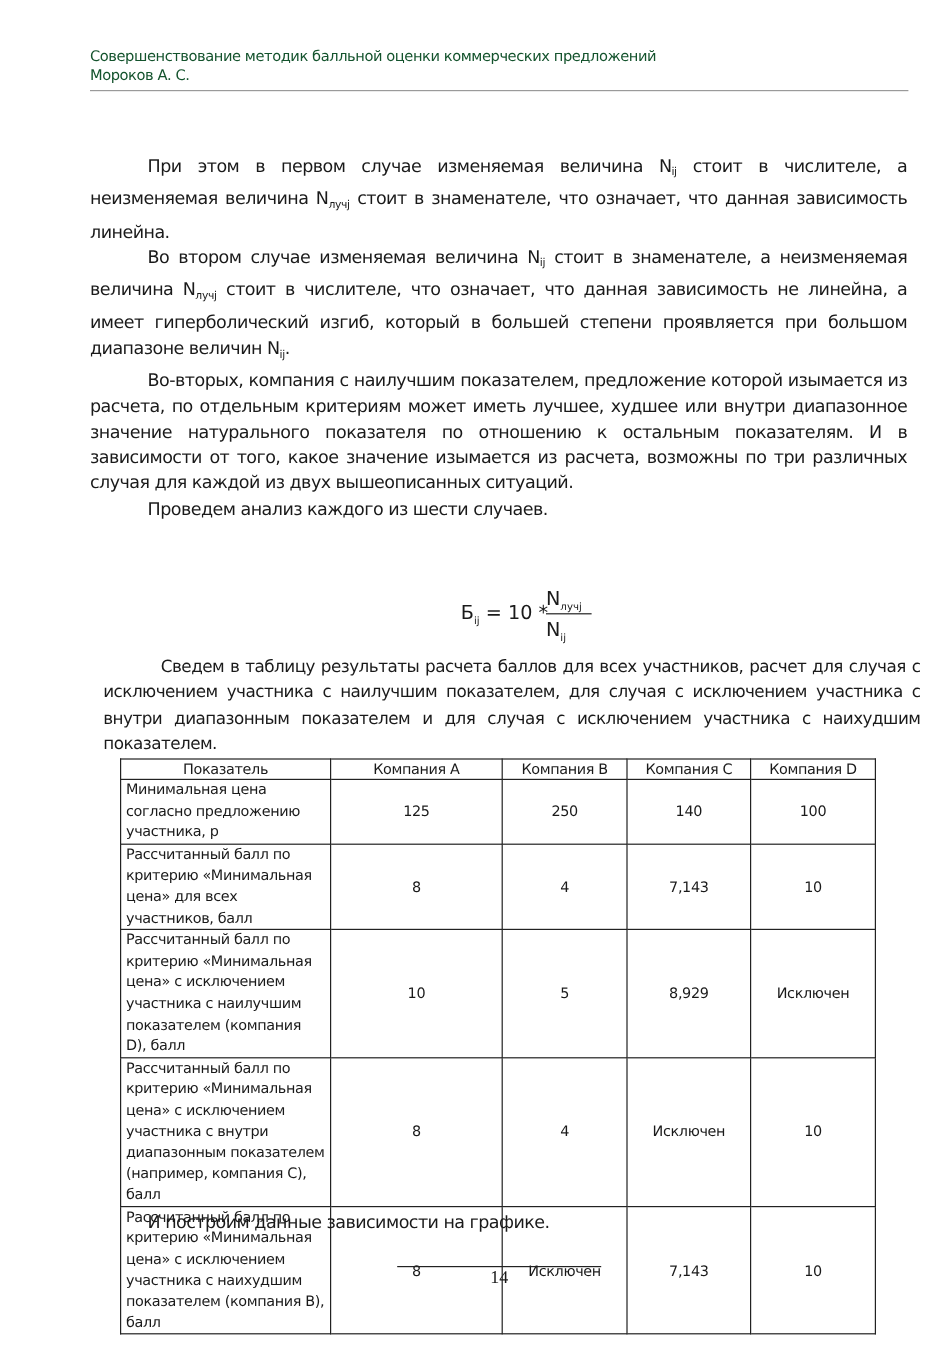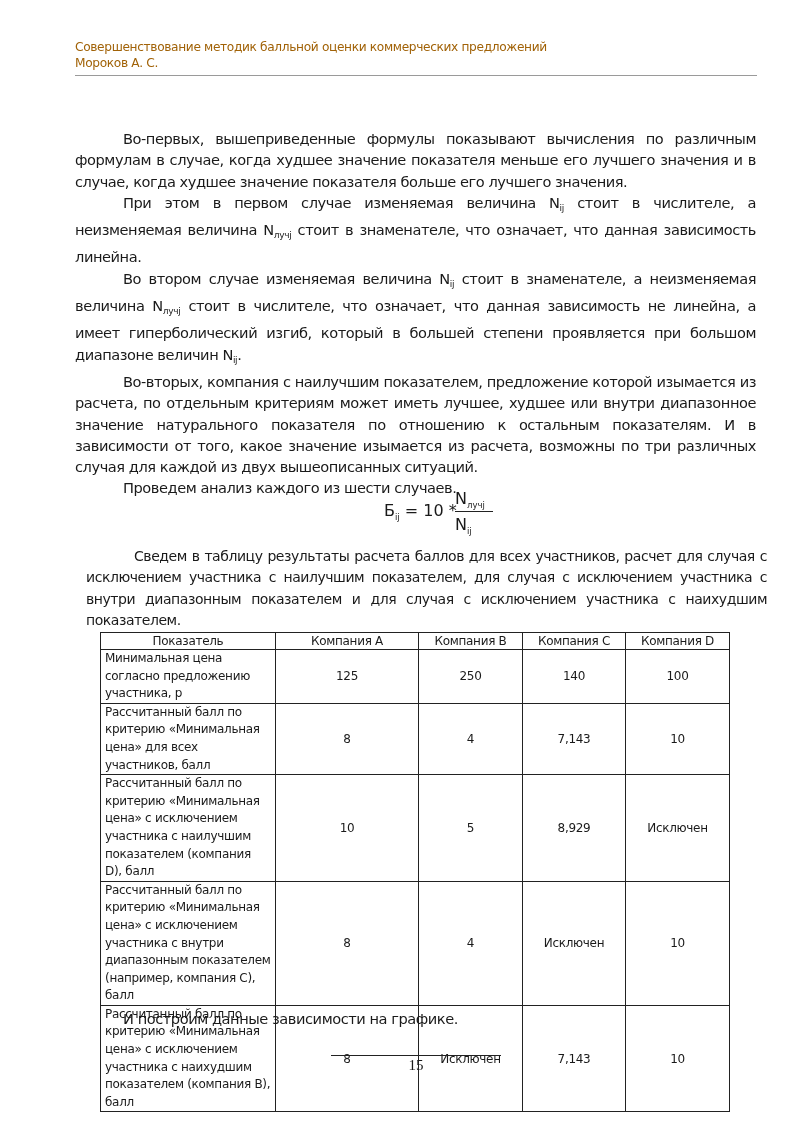--- a/index.html
+++ b/index.html
@@ -1,19 +1,19 @@
 <!DOCTYPE html>
 <html><head>
 <meta charset="utf-8">
 <style>
   html, body { margin: 0; padding: 0; background: #ffffff; }
   body { width: 793px; height: 1122px; position: relative; overflow: hidden;
          font-family: "DejaVu Sans", sans-serif; color: #1a1a1a; }
   .header { position: absolute; left: 75px; top: 39px; width: 682px; font-size: 12.2px; line-height: 16px;
-            letter-spacing: -0.35px; color: #a16207; }
+            letter-spacing: -0.35px; color: #14532d; }
   .header-rule { position: absolute; left: 75px; top: 75px; width: 682px; height: 1px; background: #9a9a9a; }
   .body-text { position: absolute; left: 75px; top: 128px; width: 681px; font-size: 14.6px; line-height: 21.3px;
                letter-spacing: -0.45px; text-align: justify; }
   .p { margin: 0; text-indent: 48px; }
   .sub { font-size: 9px; vertical-align: -3px; letter-spacing: -0.3px; }
   .formula { position: absolute; left: 384px; top: 487px; height: 56px; font-size: 16px; }
   .formula .lhs { position: absolute; left: 0; top: 14px; white-space: nowrap; }
   .formula .frac { position: absolute; left: 71px; top: 0; text-align: left; width: 38px; }
   .formula .num { display: block; height: 22px; line-height: 24px; }
   .formula .bar { display: block; height: 1px; background: #222; margin: 2px 0; }
@@ -36,21 +36,20 @@
 </head>
 <body>
 
 <div class="header">
   <div>Совершенствование методик балльной оценки коммерческих предложений</div>
   <div>Мороков А. С.</div>
 </div>
 <div class="header-rule"></div>
 
 <div class="body-text">
-  <p class="p">Во-первых, вышеприведенные формулы показывают вычисления по различным формулам в случае, когда худшее значение показателя меньше его лучшего значения и в случае, когда худшее значение показателя больше его лучшего значения.</p>
   <p class="p"><span>При этом в первом случае изменяемая величина N</span><span class="sub">ij</span><span> стоит в числителе, а неизменяемая величина N</span><span class="sub">лучj</span><span> стоит в знаменателе, что означает, что данная зависимость линейна.</span></p>
   <p class="p"><span>Во втором случае изменяемая величина N</span><span class="sub">ij</span><span> стоит в знаменателе, а неизменяемая величина N</span><span class="sub">лучj</span><span> стоит в числителе, что означает, что данная зависимость не линейна, а имеет гиперболический изгиб, который в большей степени проявляется при большом диапазоне величин N</span><span class="sub">ij</span><span>.</span></p>
   <p class="p">Во-вторых, компания с наилучшим показателем, предложение которой изымается из расчета, по отдельным критериям может иметь лучшее, худшее или внутри диапазонное значение натурального показателя по отношению к остальным показателям. И в зависимости от того, какое значение изымается из расчета, возможны по три различных случая для каждой из двух вышеописанных ситуаций.</p>
   <p class="p">Проведем анализ каждого из шести случаев.</p>
 </div>
 
 <div class="formula">
   <span class="lhs"><span>Б</span><span class="fsub">ij</span><span style="white-space:pre"> = 10 * </span></span>
   <span class="frac">
     <span class="num"><span>N</span><span class="fsub">лучj</span></span>
@@ -115,13 +114,13 @@
       <td class="val bold">Исключен</td>
       <td class="val">7,143</td>
       <td class="val">10</td>
     </tr>
   </tbody>
 </table>
 
 <div class="after">И построим данные зависимости на графике.</div>
 
 <div class="footer-rule"></div>
-<div class="page-number">15</div>
+<div class="page-number">14</div>
 
 </body></html>

